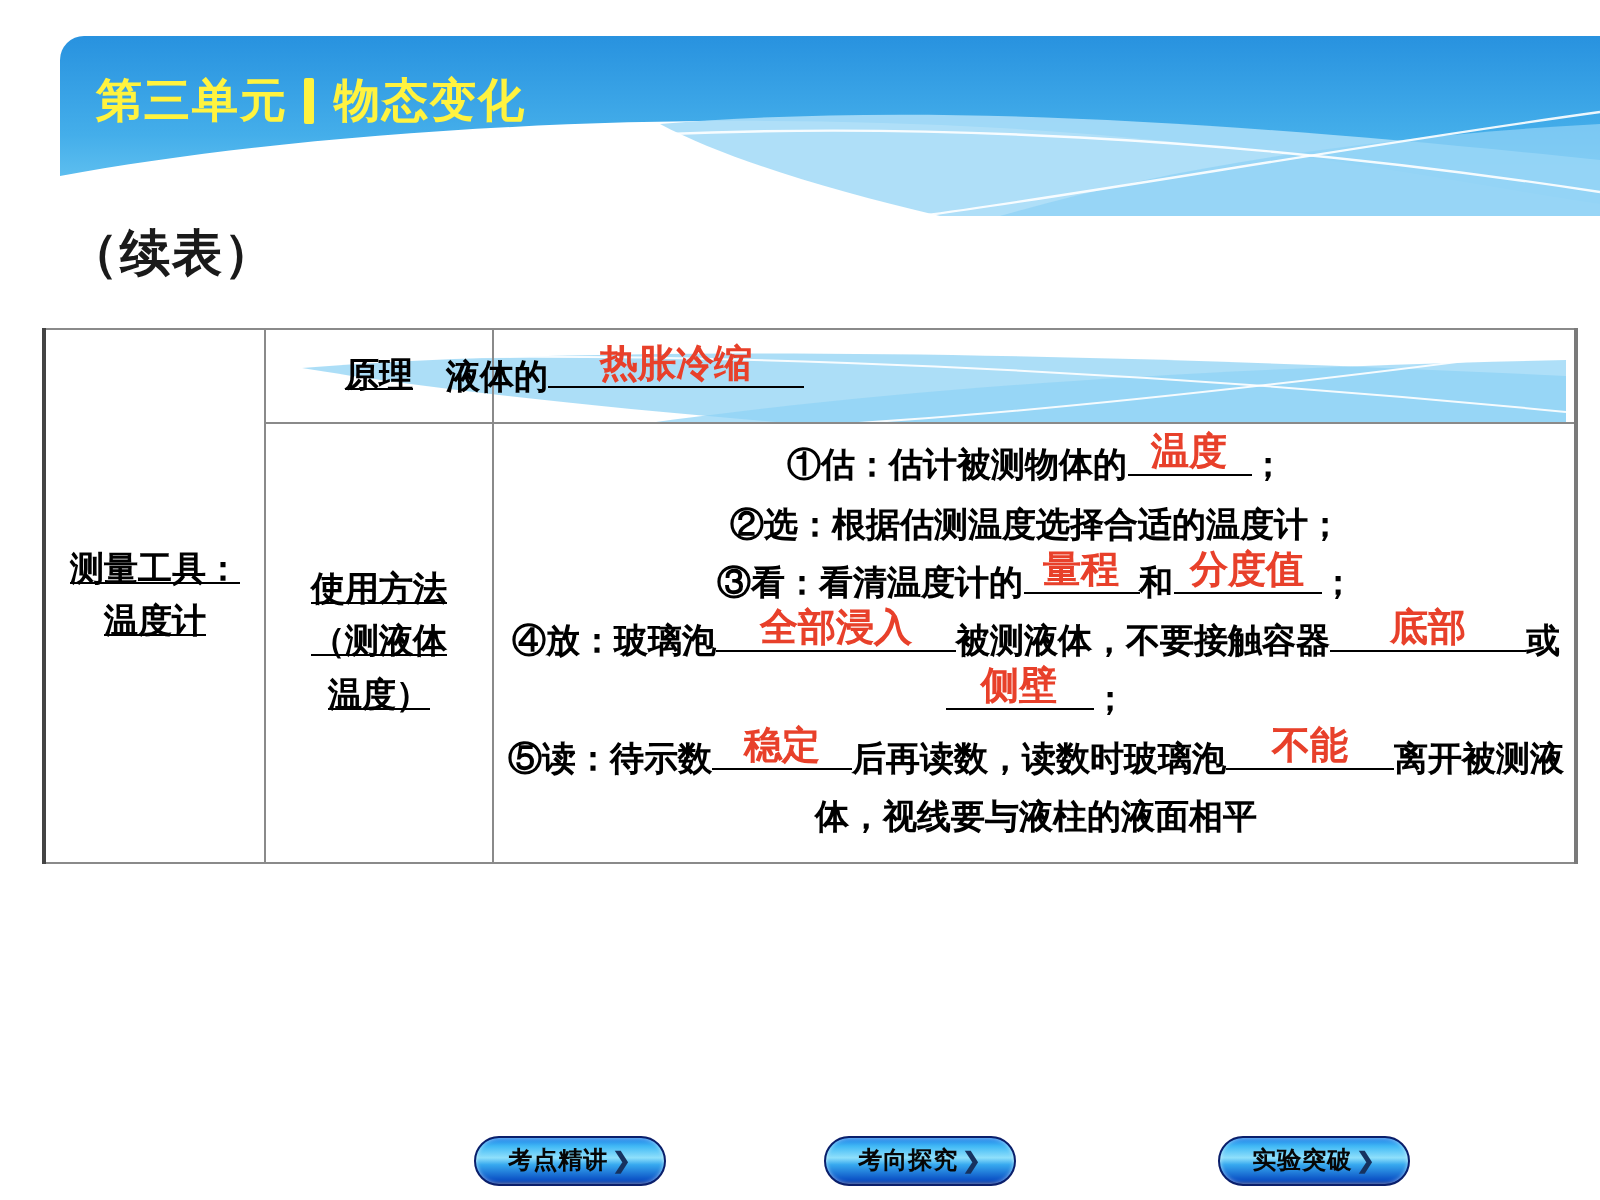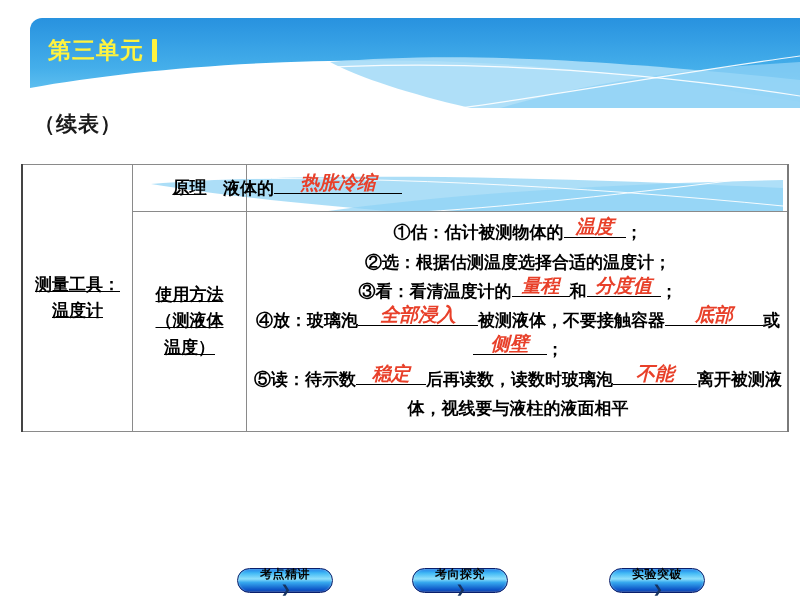--- a/index.html
+++ b/index.html
@@ -47,21 +47,21 @@
     background: #FFF33F;
     margin: 0 10px 0 8px;
     border-radius: 1px;
   }
 
   
   .subtitle {
     position: absolute;
     left: 34px;
     top: 110px;
-    font-size: 21px;
+    font-size: 25px;
     font-weight: bold;
     color: #1a1a1a;
     letter-spacing: 1px;
   }
 
   
   .row1-wave {
     position: absolute;
     left: 21px;
     top: 166px;
@@ -130,21 +130,20 @@
   .blank > .ans {
     position: absolute;
     left: 50%;
     bottom: 1px;
     transform: translateX(-50%);
     color: #E8402A;
     font-weight: bold;
     white-space: nowrap;
     font-size: 19px;
     line-height: 1;
-    font-style: italic;
   }
   .blank.w-long  { width: 128px; }
   .blank.w-mid   { width: 74px;  }
   .blank.w-short { width: 62px;  }
   .blank.w-xshort{ width: 58px;  }
   .blank.w-xl    { width: 120px; }
   .blank.w-lead  { width: 98px;  }
   .blank.w-read  { width: 70px;  }
   .blank.w-noneng{ width: 84px;  }
 
@@ -178,21 +177,20 @@
     display: flex;
     align-items: center;
     justify-content: center;
     font-family: "Liberation Serif", "DejaVu Serif", serif;
     font-size: 12px;
     font-weight: bold;
     color: #060606;
     letter-spacing: 0.5px;
     cursor: pointer;
     box-sizing: border-box;
-    flex-direction: column;
   }
   .navbtn .chev {
     margin-left: 2px;
     font-size: 11px;
     color: #16325f;
   }
   #btn-1 { left: 237px; }
   #btn-2 { left: 412px; }
   #btn-3 { left: 609px; }
 </style>
@@ -220,20 +218,21 @@
 
       <path d="M470,90 C560,64 660,50 770,44 L770,90 Z" fill="#8FD2F5" opacity="0.75"></path>
 
       <path d="M250,52 C420,40 600,52 770,78" fill="none" stroke="#ffffff" stroke-width="1.2" opacity="0.9"></path>
       <path d="M770,38 C640,56 520,78 430,90" fill="none" stroke="#ffffff" stroke-width="1.2" opacity="0.9"></path>
     </g>
   </svg>
   <div class="banner-title">
     <span>第三单元</span>
     <span class="banner-sep"></span>
+    <span>物态变化</span>
   </div>
 </div>
 
 <div class="subtitle">（续表）</div>
 
 <div class="row1-wave">
   <svg width="762" height="46" viewBox="0 0 762 46">
     <path d="M130,18 C280,6 520,10 762,22 L762,46 L380,46 C280,38 190,28 130,18 Z" fill="#A8DCF7" opacity="0.95"></path>
     <path d="M300,46 C430,28 580,18 762,14 L762,46 Z" fill="#8FD2F5" opacity="0.72"></path>
     <path d="M140,14 C330,8 560,20 762,40" fill="none" stroke="#ffffff" stroke-width="1" opacity="0.9"></path>

